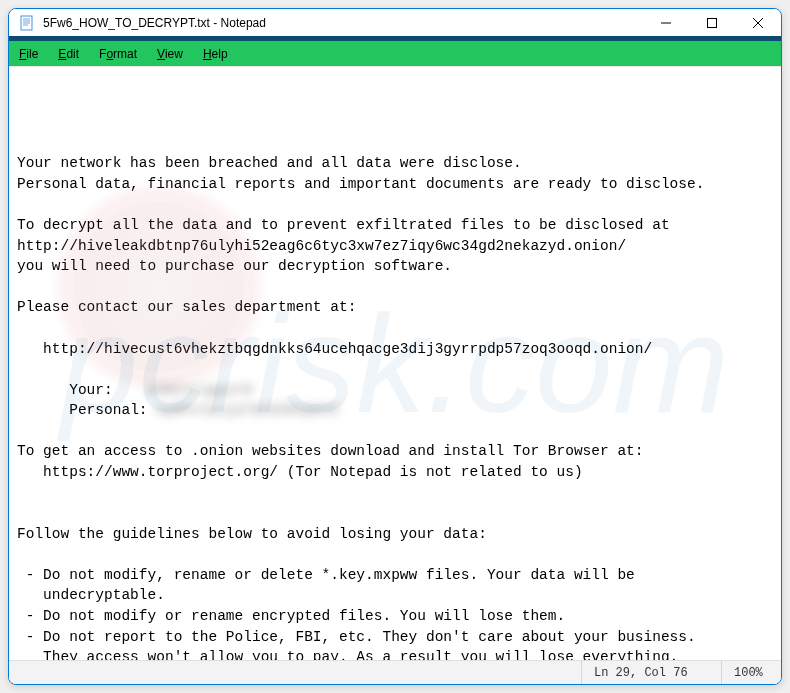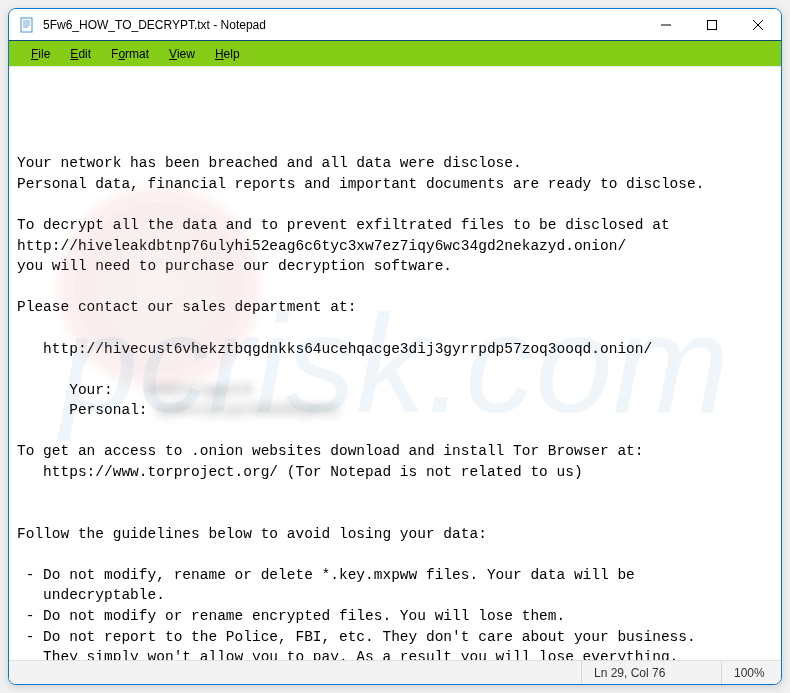--- a/index.html
+++ b/index.html
@@ -22,21 +22,21 @@
       display: flex;
       flex-direction: column;
       position: relative;
     }
     .titlebar {
       height: 32px;
       background: #fff;
       display: flex;
       align-items: center;
       padding-left: 10px;
-      border-bottom: 1px solid #0c4a6e;
+      border-bottom: 5px solid #0c4a6e;
     }
     .titlebar-icon {
       width: 16px;
       height: 16px;
       margin-right: 8px;
       display: flex;
       align-items: center;
       justify-content: center;
     }
     .titlebar-title {
@@ -54,22 +54,22 @@
       display: flex;
       align-items: center;
       justify-content: center;
       cursor: pointer;
       font-size: 10px;
     }
     .menubar {
       height: 26px;
       display: flex;
       align-items: center;
-      padding: 0 12px;
-      background: #84cc16;
+      padding: 0 0;
+      background: #22c55e;
       border-bottom: 1px solid #e8e8e8;
     }
     .menu-item {
       padding: 3px 10px;
       font-size: 12px;
       color: #000;
       cursor: pointer;
     }
     .menu-item .ul { text-decoration: underline; }
     .editor {
@@ -131,20 +131,21 @@
       align-items: center;
       font-size: 12px;
       color: #333;
     }
     .status-section {
       padding: 0 12px;
       border-left: 1px solid #d8d8d8;
       height: 100%;
       display: flex;
       align-items: center;
+      font-family: Liberation Mono, monospace;
     }
     .status-spacer { flex: 1; }
   </style>
 </head>
 <body>
 
 <div class="window">
 
   <div class="titlebar">
     <div class="titlebar-icon">
@@ -206,21 +207,21 @@
 <span>To get an access to .onion websites download and install Tor Browser at:</span>
 <span>   https://www.torproject.org/ (Tor Notepad is not related to us)</span>
 <span></span>
 <span></span>
 <span>Follow the guidelines below to avoid losing your data:</span>
 <span></span>
 <span> - Do not modify, rename or delete *.key.mxpww files. Your data will be</span>
 <span>   undecryptable.</span>
 <span> - Do not modify or rename encrypted files. You will lose them.</span>
 <span> - Do not report to the Police, FBI, etc. They don't care about your business.</span>
-<span>   They simply won't allow you to pay. As a result you will lose everything.</span>
+<span>   They access won't allow you to pay. As a result you will lose everything.</span>
 
 
 
 
 </div>
 
   <div class="statusbar">
     <div class="status-spacer"></div>
     <div class="status-section" style="min-width:140px">Ln 29, Col 76</div>
     <div class="status-section" style="min-width:60px">100%</div>

